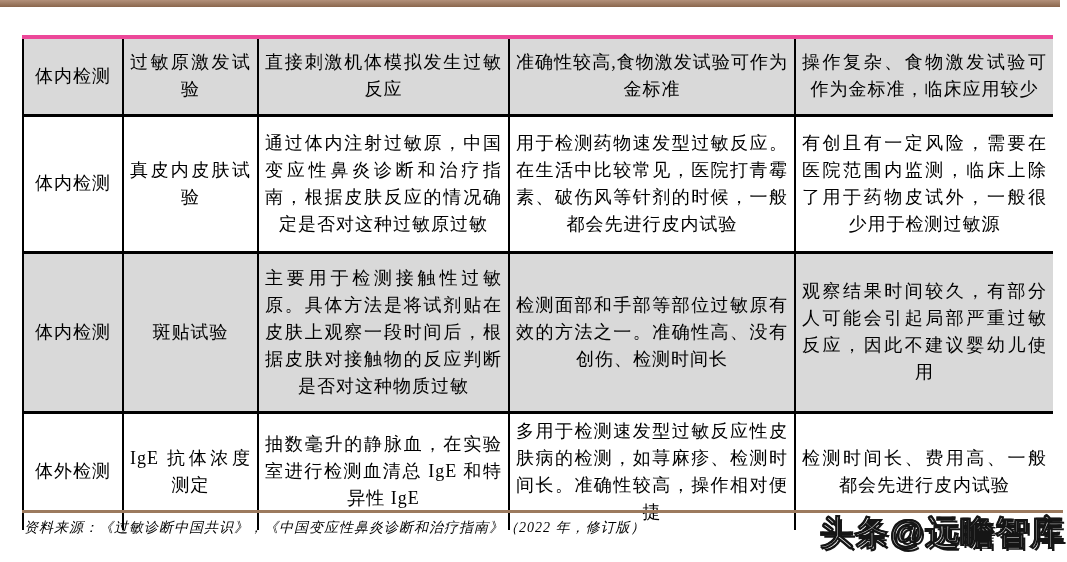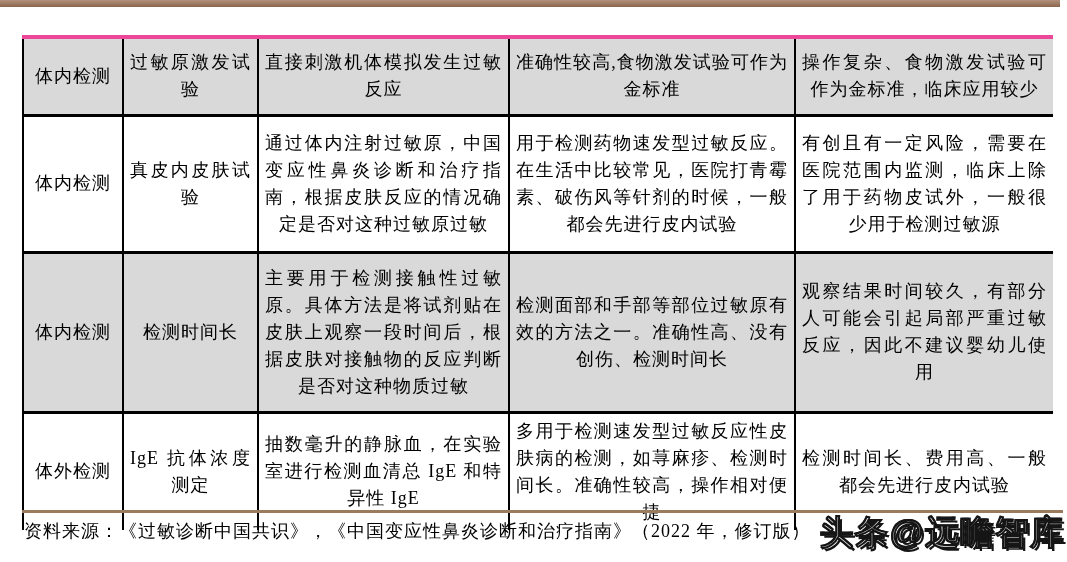--- a/index.html
+++ b/index.html
@@ -61,23 +61,24 @@
     top: 510px;
     width: 1041px;
     height: 3px;
     background: #9c7a5e;
   }
   .source-line {
     position: absolute;
     left: 24px;
     top: 519px;
     width: 830px;
-    font-size: 18px;
+    font-size: 14px;
     letter-spacing: 1px;
     white-space: nowrap;
+    font-style: italic;
   }
   .watermark {
     position: absolute;
     right: 2px;
     top: 510px;
     font-family: "Liberation Sans", sans-serif;
     font-weight: 400;
     font-size: 34px;
     letter-spacing: 1px;
     color: #ffffff;
@@ -109,21 +110,21 @@
     </tr>
     <tr class="row-2">
       <td>体内检测</td>
       <td>真皮内皮肤试验</td>
       <td>通过体内注射过敏原，中国变应性鼻炎诊断和治疗指南，根据皮肤反应的情况确定是否对这种过敏原过敏</td>
       <td>用于检测药物速发型过敏反应。在生活中比较常见，医院打青霉素、破伤风等针剂的时候，一般都会先进行皮内试验</td>
       <td>有创且有一定风险，需要在医院范围内监测，临床上除了用于药物皮试外，一般很少用于检测过敏源</td>
     </tr>
     <tr class="row-3 shaded">
       <td>体内检测</td>
-      <td>检测时间长</td>
+      <td>斑贴试验</td>
       <td>主要用于检测接触性过敏原。具体方法是将试剂贴在皮肤上观察一段时间后，根据皮肤对接触物的反应判断是否对这种物质过敏</td>
       <td>检测面部和手部等部位过敏原有效的方法之一。准确性高、没有创伤、检测时间长</td>
       <td>观察结果时间较久，有部分人可能会引起局部严重过敏反应，因此不建议婴幼儿使用</td>
     </tr>
     <tr class="row-4">
       <td>体外检测</td>
       <td>IgE 抗体浓度测定</td>
       <td>抽数毫升的静脉血，在实验室进行检测血清总 IgE 和特异性 IgE</td>
       <td>多用于检测速发型过敏反应性皮肤病的检测，如荨麻疹、检测时间长。准确性较高，操作相对便捷</td>
       <td>检测时间长、费用高、一般都会先进行皮内试验</td>

